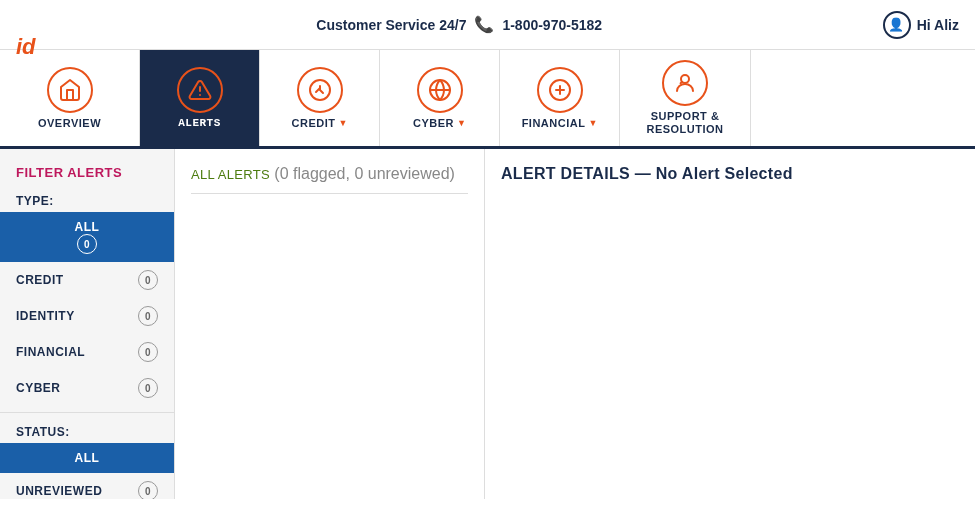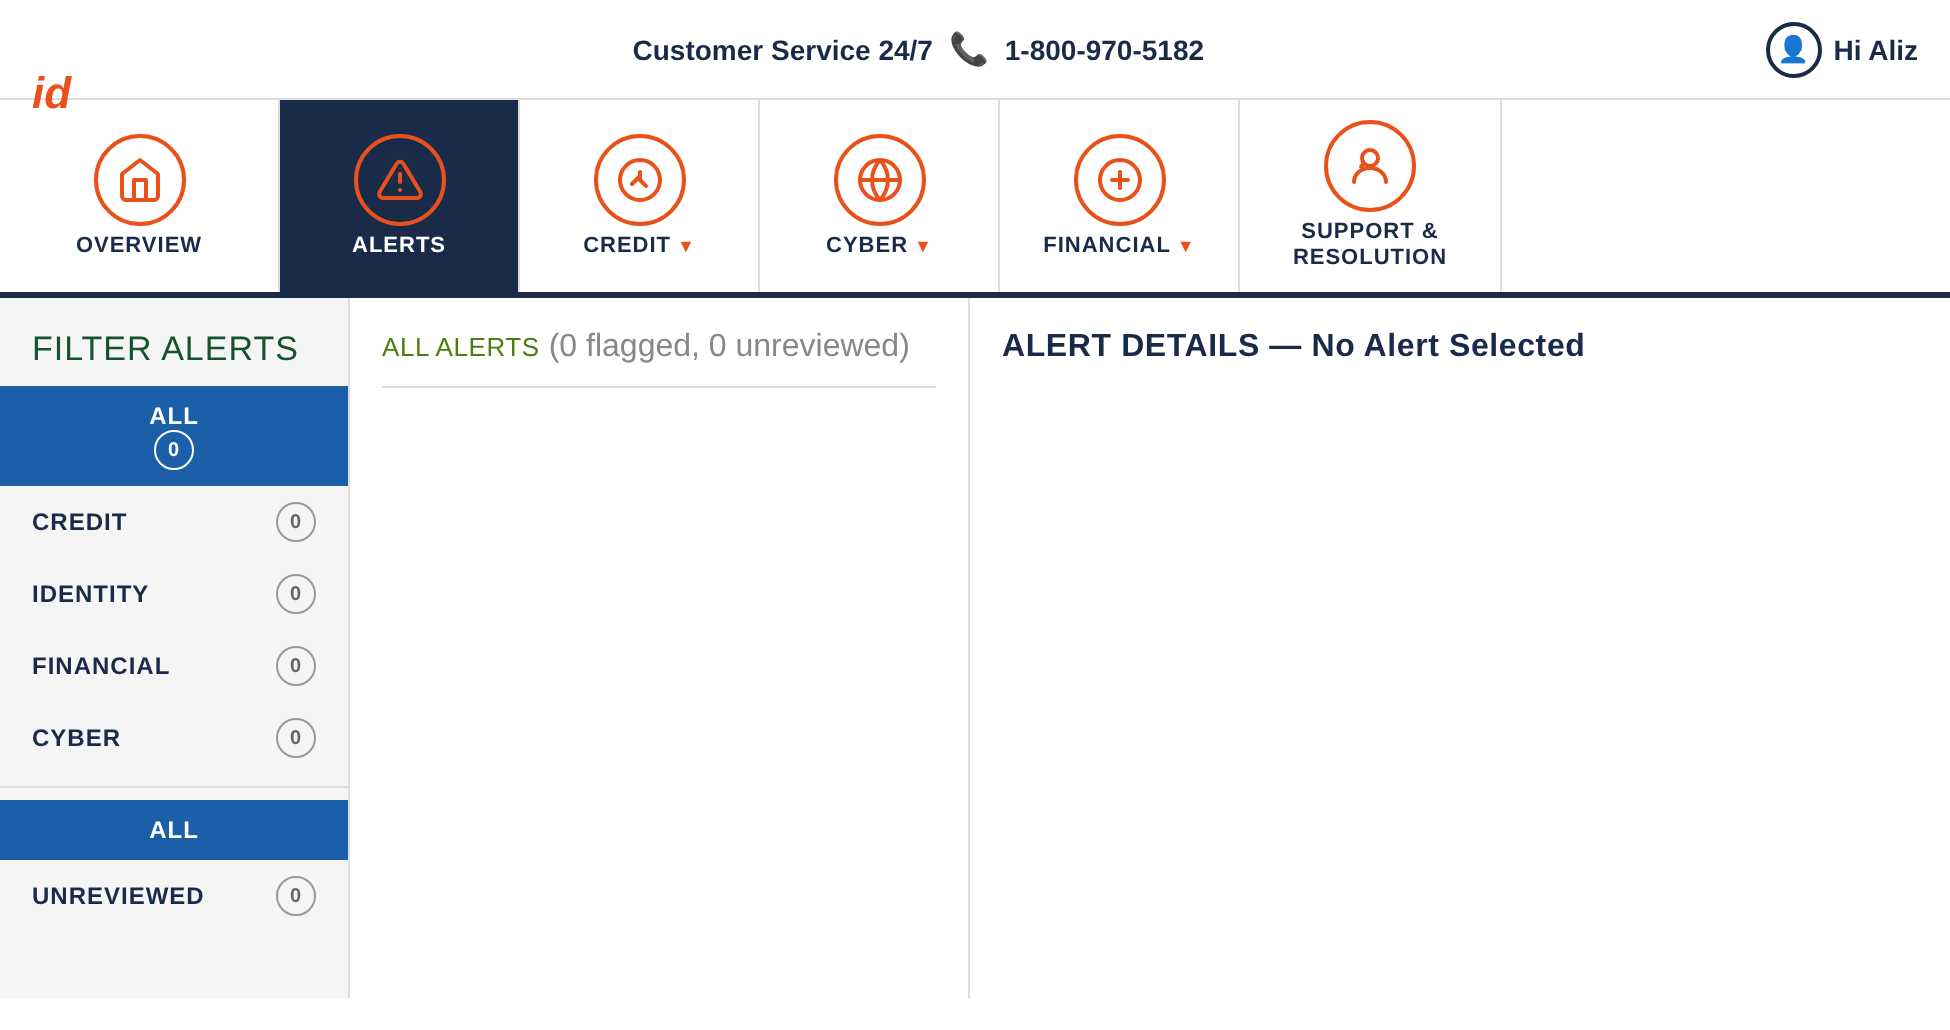--- a/index.html
+++ b/index.html
@@ -79,21 +79,21 @@
       display: flex; align-items: center; justify-content: center;
       font-size: 22px;
       color: #e8521a;
     }
     .nav-label {
       font-size: 11px;
       font-weight: 700;
       letter-spacing: 0.5px;
       color: #1a2b4a;
     }
-    .nav-item.active .nav-label { color: #fff; }
+    .nav-item.active .nav-label { color: #fff; font-family: Liberation Mono, monospace; }
     .nav-label-with-arrow {
       display: flex; align-items: center; gap: 3px;
     }
     .arrow-down { font-size: 9px; color: #e8521a; }
 
     
     .main {
       display: flex;
       height: calc(515px - 50px - 115px);
       overflow: hidden;
@@ -108,23 +108,23 @@
       flex-shrink: 0;
     }
     .sidebar-section-title {
       font-size: 12px;
       font-weight: 700;
       color: #1a2b4a;
       padding: 6px 16px 4px;
       letter-spacing: 0.5px;
     }
     .filter-alerts-title {
-      font-size: 17px;
-      font-weight: 400;
-      color: #14532d;
+      font-size: 13px;
+      font-weight: 700;
+      color: #be185d;
       padding: 0 16px 8px;
       letter-spacing: 0.5px;
     }
     .sidebar-item {
       display: flex;
       align-items: center;
       justify-content: space-between;
       padding: 8px 16px;
       cursor: pointer;
       font-size: 12px;
@@ -292,20 +292,21 @@
       </svg>
     </div>
     <span class="nav-label" style="text-align:center;line-height:1.2;max-width:90px;">SUPPORT &amp; RESOLUTION</span>
   </div>
 </nav>
 
 <div class="main">
 
   <div class="sidebar">
     <div class="filter-alerts-title">FILTER ALERTS</div>
+    <div class="sidebar-section-title">TYPE:</div>
 
     <div class="sidebar-item active">
       <span>ALL</span>
       <div class="sidebar-badge">0</div>
     </div>
     <div class="sidebar-item">
       <span>CREDIT</span>
       <div class="sidebar-badge">0</div>
     </div>
     <div class="sidebar-item">
@@ -316,20 +317,21 @@
       <span>FINANCIAL</span>
       <div class="sidebar-badge">0</div>
     </div>
     <div class="sidebar-item">
       <span>CYBER</span>
       <div class="sidebar-badge">0</div>
     </div>
 
     <div class="sidebar-divider"></div>
 
+    <div class="sidebar-section-title">STATUS:</div>
 
     <div class="sidebar-item active">
       <span>ALL</span>
     </div>
     <div class="sidebar-item">
       <span>UNREVIEWED</span>
       <div class="sidebar-badge">0</div>
     </div>
   </div>
 

